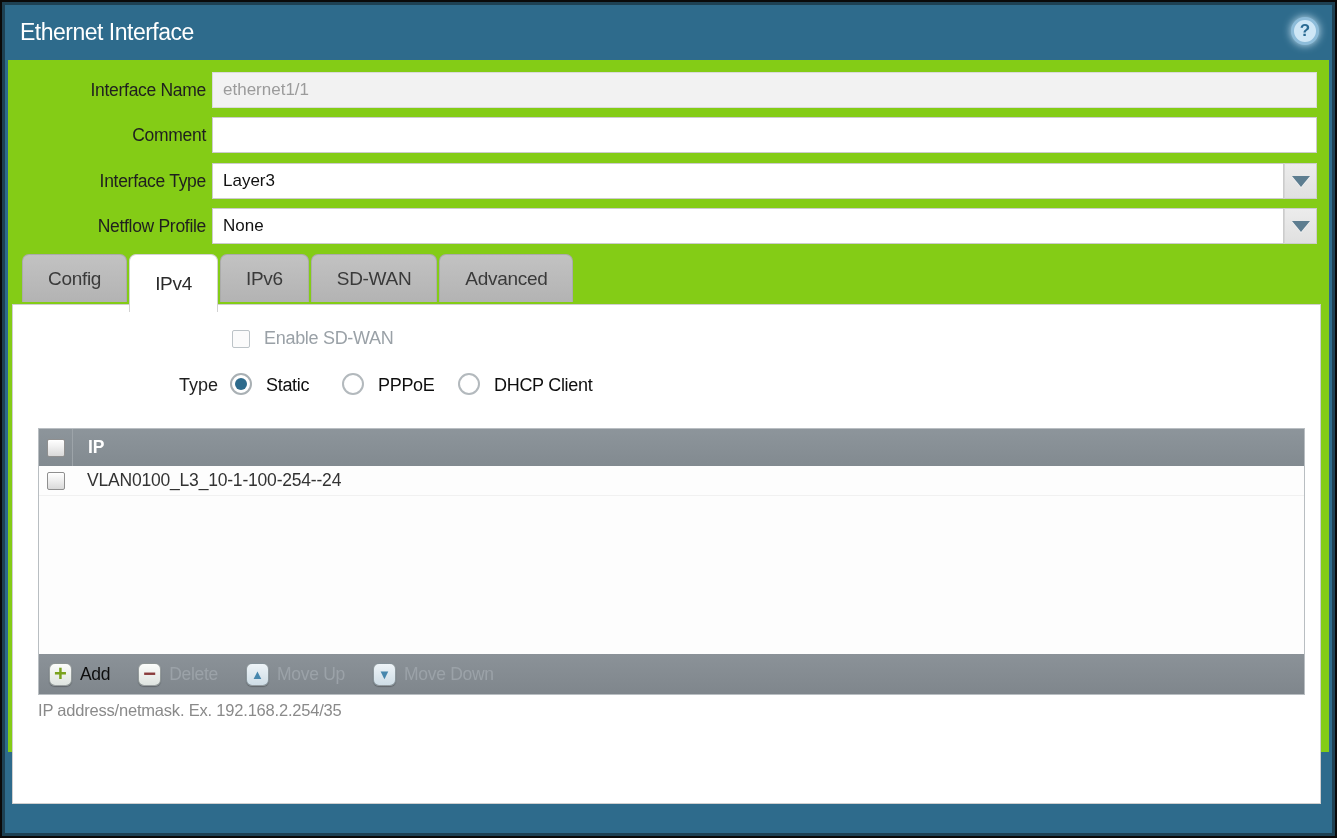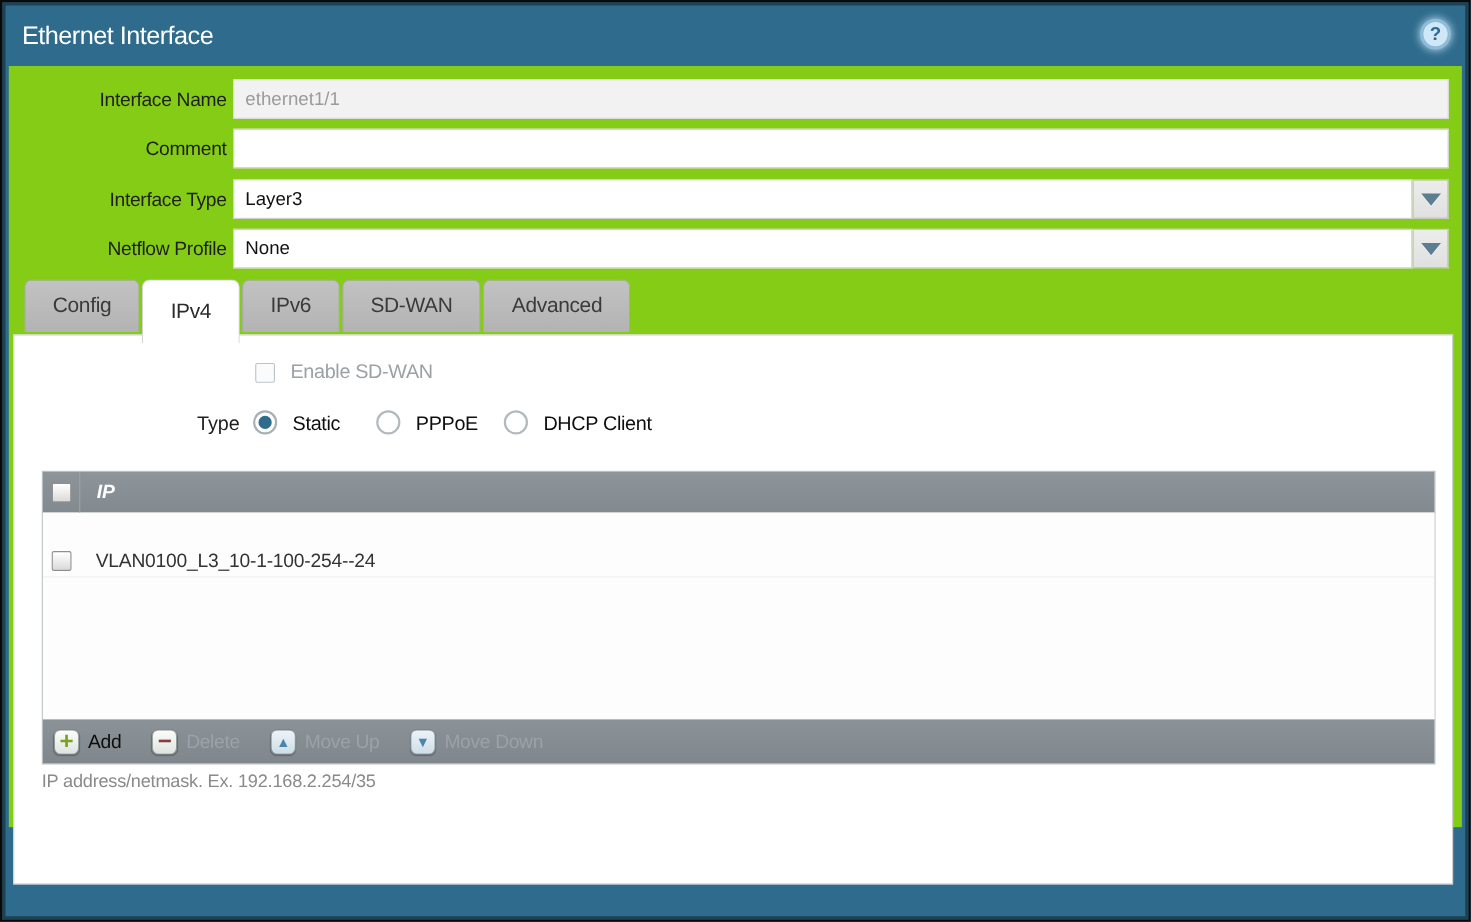--- a/index.html
+++ b/index.html
@@ -108,23 +108,23 @@
   
   .table{
     position:absolute;left:25px;top:123px;width:1267px;
     border:1px solid #b9bec2;
   }
   .thead{
     height:37px;background:linear-gradient(180deg,#8d959b,#828a90);
     display:flex;align-items:center;
   }
   .th-cbx-cell{width:34px;height:37px;display:flex;align-items:center;justify-content:center;border-right:1px solid #9da4a9;}
-  .th-label{color:#ffffff;font-size:17.5px;font-weight:600;padding-left:15px;letter-spacing:-0.2px;font-style:italic;}
+  .th-label{color:#ffffff;font-size:17.5px;font-weight:600;padding-left:15px;letter-spacing:-0.2px;}
   .tbody{height:188px;background:#fdfdfd;overflow:hidden;}
-  .trow{height:30px;display:flex;align-items:center;border-bottom:1px solid #f1f1f1;cursor:pointer;margin-top:29px;}
+  .trow{height:30px;display:flex;align-items:center;border-bottom:1px solid #f1f1f1;cursor:pointer;}
   .td-cbx-cell{width:34px;display:flex;align-items:center;justify-content:center;}
   .td-text{font-size:17.5px;color:#333;padding-left:14px;letter-spacing:-0.2px;}
   .toolbar{
     height:40px;background:linear-gradient(180deg,#8b9298,#7f868c);
     display:flex;align-items:center;padding-left:10px;
   }
   .tbtn{display:flex;align-items:center;gap:8px;margin-right:28px;cursor:pointer;}
   .tbtn.disabled{cursor:default;}
   .ticon{
     width:23px;height:23px;border-radius:6px;

